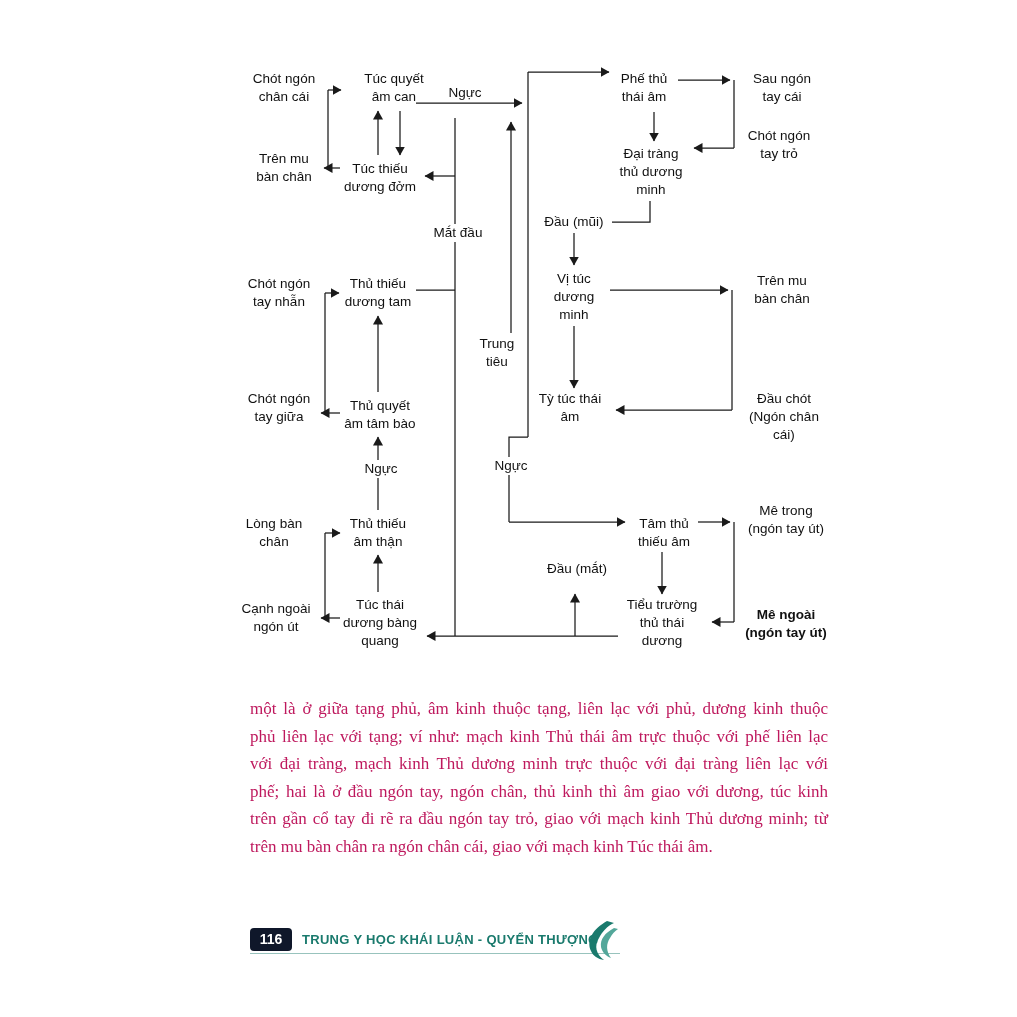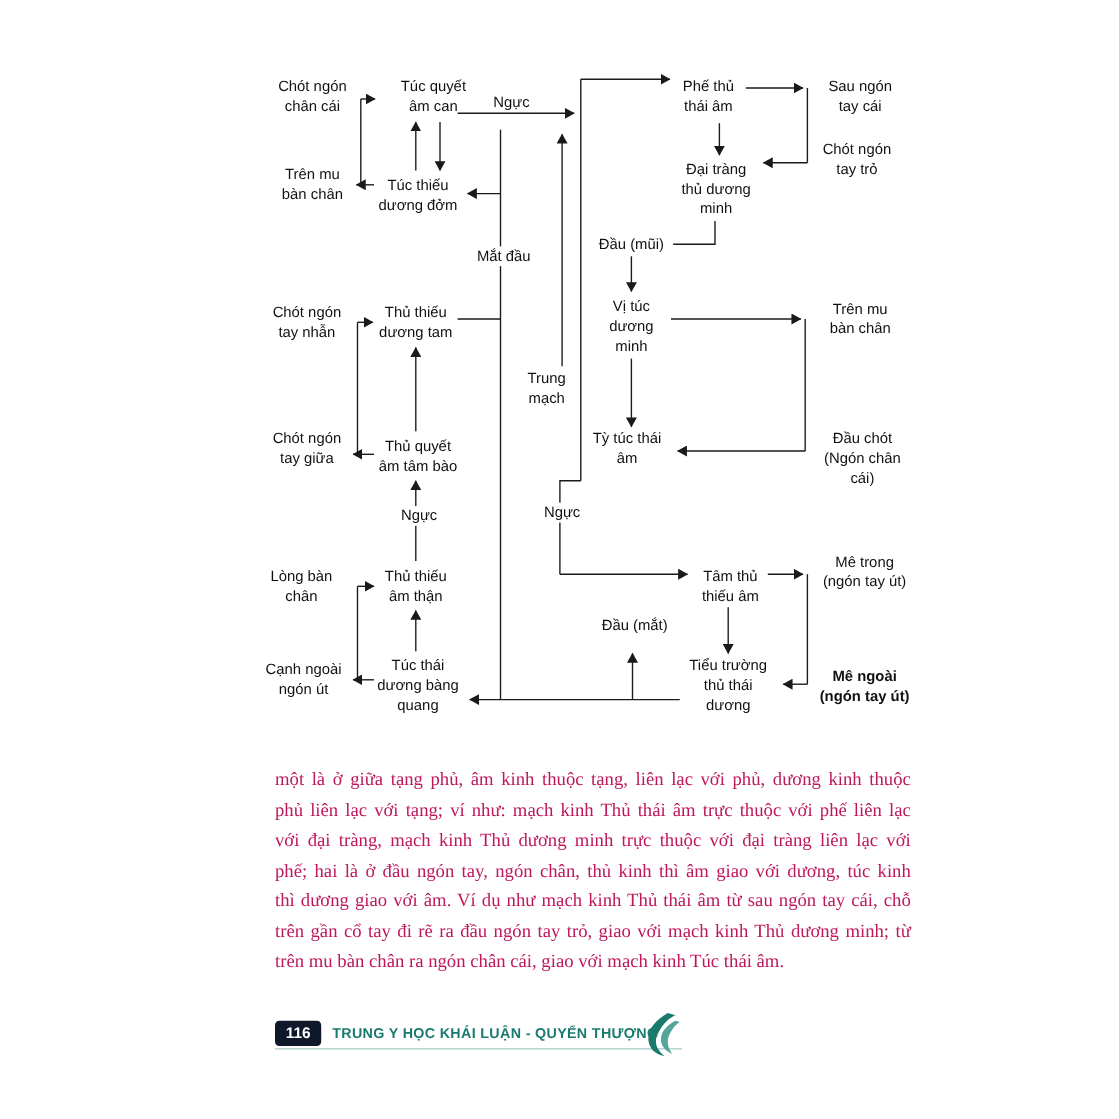--- a/index.html
+++ b/index.html
@@ -112,21 +112,21 @@
 âm tâm bào</div>
       <div class="dlabel bg" style="left: 326px; top: 460px; width: 50px;">Ngực</div>
       <div class="dlabel" style="left: 300px; top: 515px; width: 100px;">Thủ thiếu
 âm thận</div>
       <div class="dlabel" style="left: 302px; top: 596px; width: 100px;">Túc thái
 dương bàng
 quang</div>
       <div class="dlabel" style="left: 412px; top: 84px; width: 50px;">Ngực</div>
       <div class="dlabel bg" style="left: 393px; top: 224px; width: 70px;">Mắt đầu</div>
       <div class="dlabel bg" style="left: 442px; top: 335px; width: 50px;">Trung
-mạch</div>
+tiêu</div>
       <div class="dlabel bg" style="left: 456px; top: 457px; width: 50px;">Ngực</div>
       <div class="dlabel" style="left: 508px; top: 213px; width: 76px;">Đầu (mũi)</div>
       <div class="dlabel" style="left: 511px; top: 560px; width: 76px;">Đầu (mắt)</div>
       <div class="dlabel" style="left: 576px; top: 70px; width: 80px;">Phế thủ
 thái âm</div>
       <div class="dlabel" style="left: 578px; top: 145px; width: 90px;">Đại tràng
 thủ dương
 minh</div>
       <div class="dlabel" style="left: 511px; top: 270px; width: 70px;">Vị túc
 dương
@@ -151,21 +151,20 @@
 (ngón tay út)</div>
       <div class="dlabel" style="left: 708px; top: 606px; width: 100px; font-weight: bold;">Mê ngoài
 (ngón tay út)</div>
     </div>
 
   <div id="paragraph">
       <div class="pline">một là ở giữa tạng phủ, âm kinh thuộc tạng, liên lạc với phủ, dương kinh thuộc</div>
       <div class="pline">phủ liên lạc với tạng; ví như: mạch kinh Thủ thái âm trực thuộc với phế liên lạc</div>
       <div class="pline">với đại tràng, mạch kinh Thủ dương minh trực thuộc với đại tràng liên lạc với</div>
       <div class="pline">phế; hai là ở đầu ngón tay, ngón chân, thủ kinh thì âm giao với dương, túc kinh</div>
-      <div class="pline">thì dương giao với âm. Ví dụ như mạch kinh Thủ thái âm từ sau ngón tay cái, chỗ</div>
       <div class="pline">trên gần cổ tay đi rẽ ra đầu ngón tay trỏ, giao với mạch kinh Thủ dương minh; từ</div>
       <div class="pline last">trên mu bàn chân ra ngón chân cái, giao với mạch kinh Túc thái âm.</div>
     </div>
 
   <div id="footer">
     <div id="page-badge" class="accent-bg" style="background: #0f172a;">116</div>
     <div id="footer-title" class="accent-text" style="color: rgb(26, 122, 109);">TRUNG Y HỌC KHÁI LUẬN - QUYỂN THƯỢNG</div>
     <div id="footer-rule" class="accent-bg" style="background: rgb(26, 122, 109);"></div>
   </div>
 

